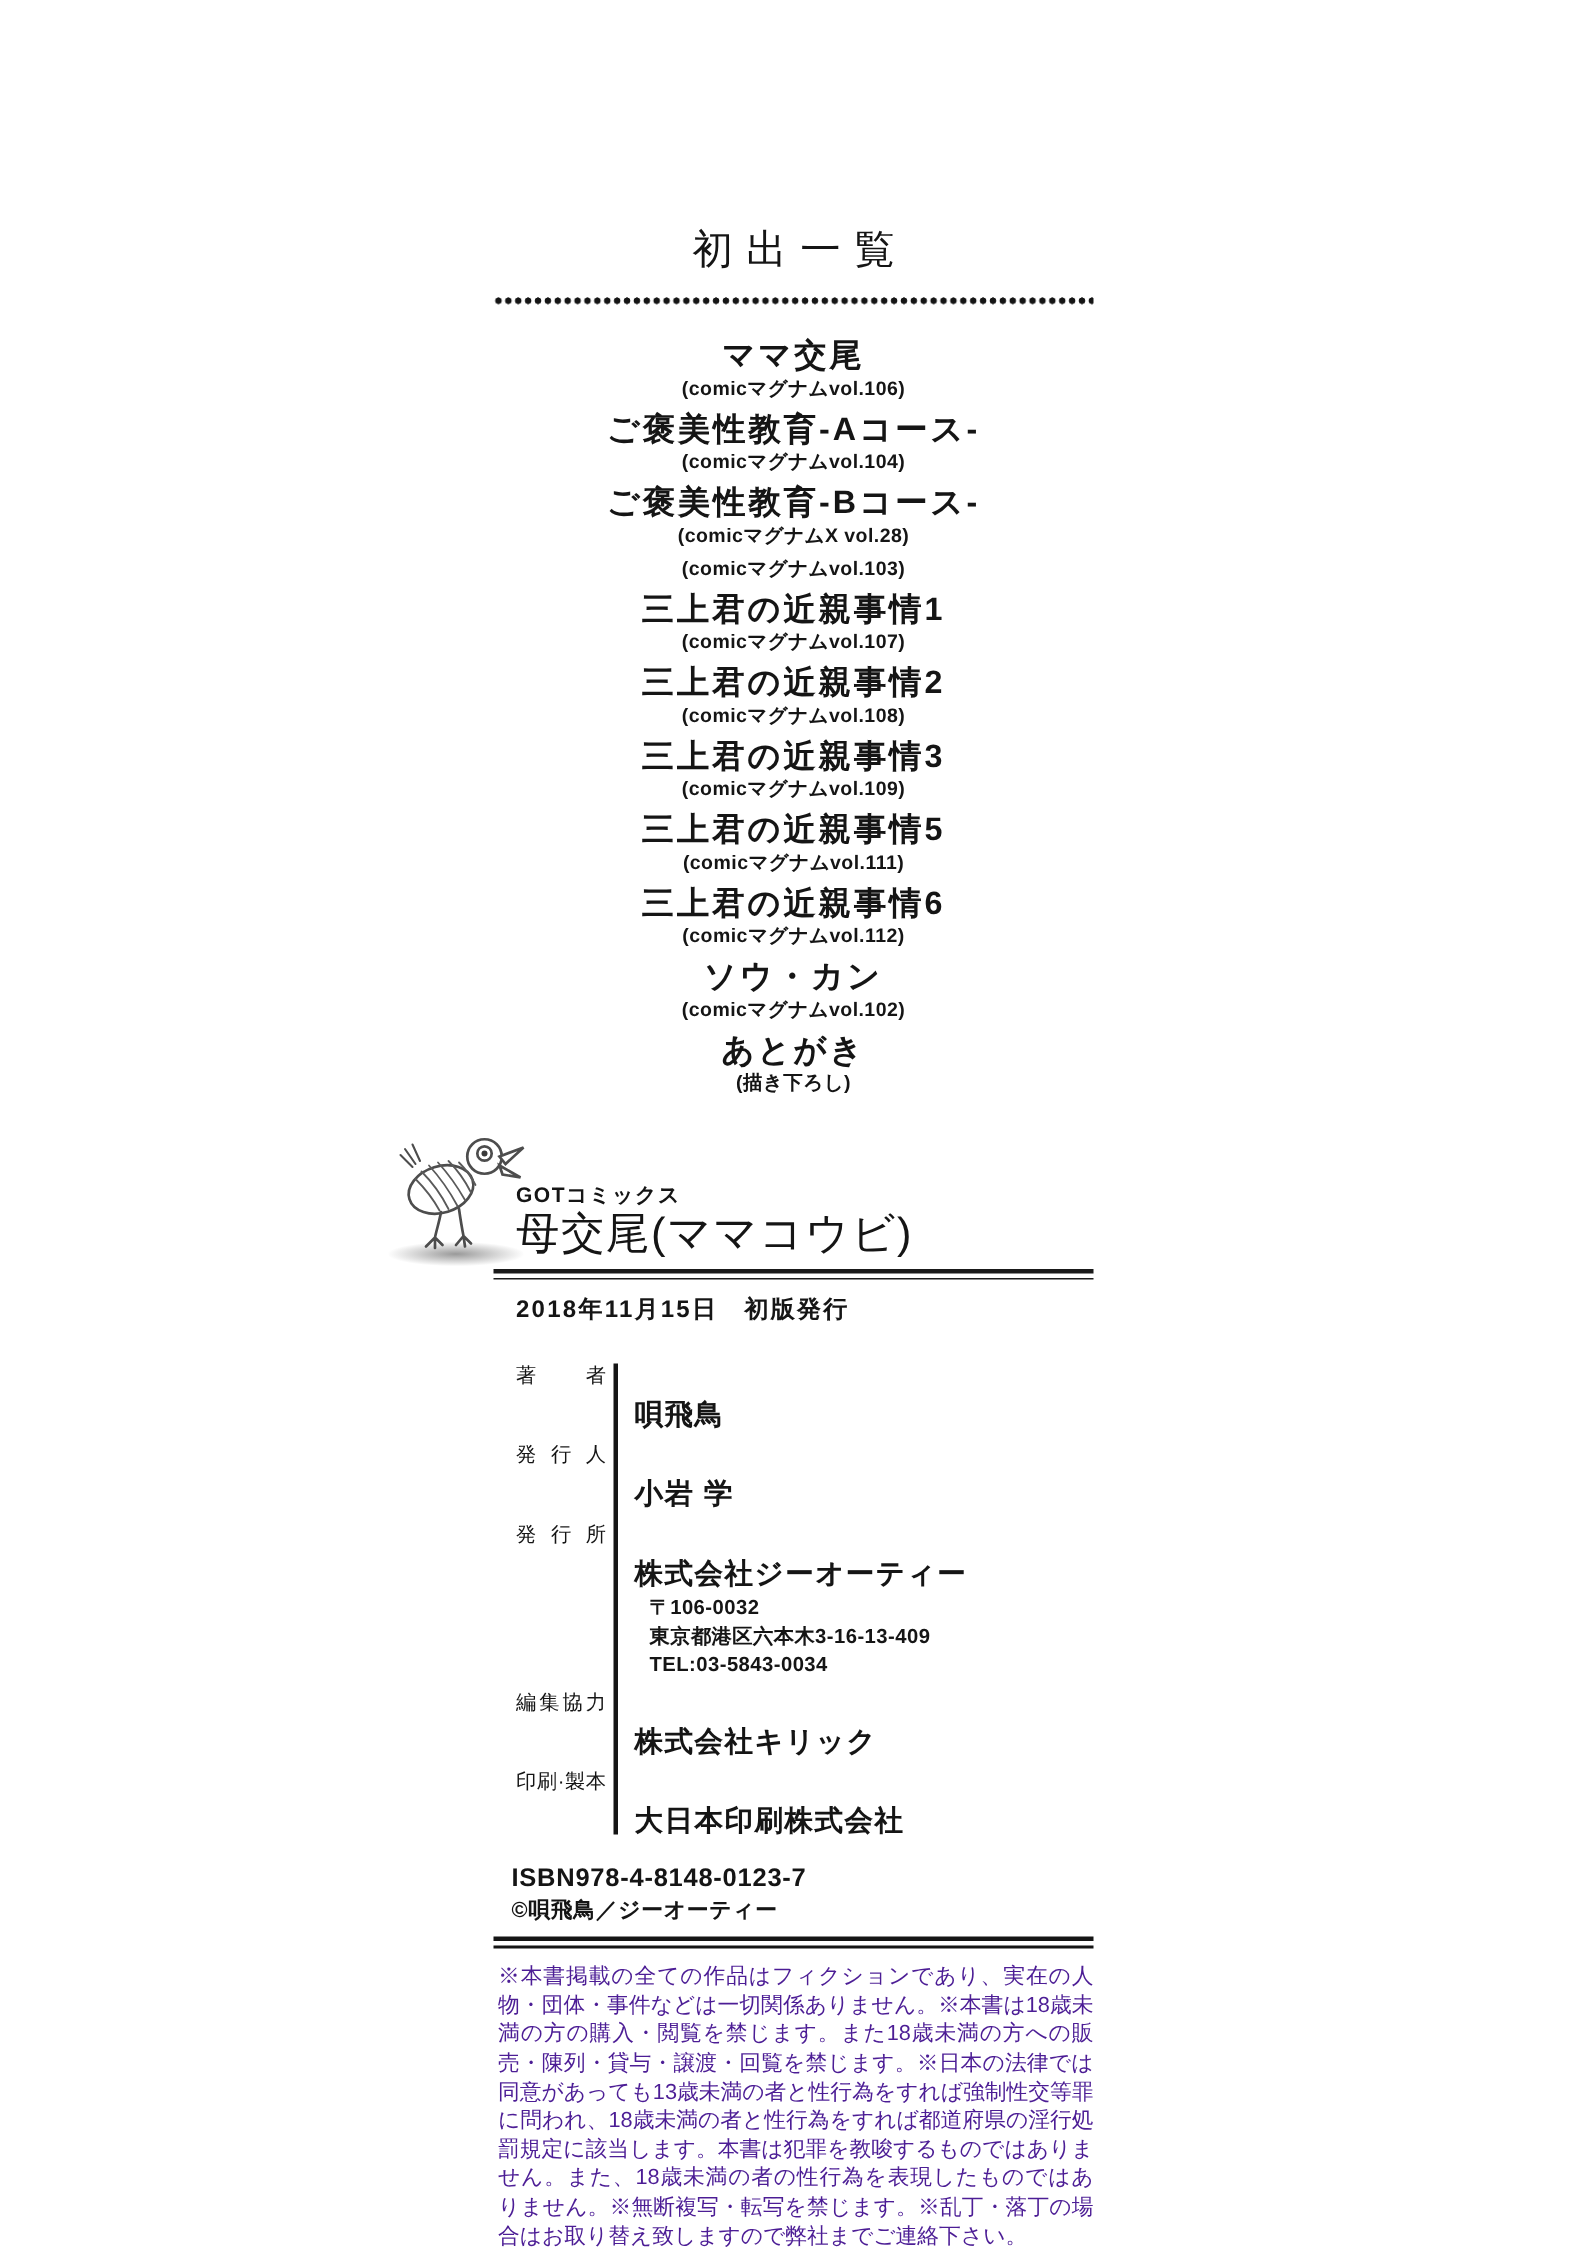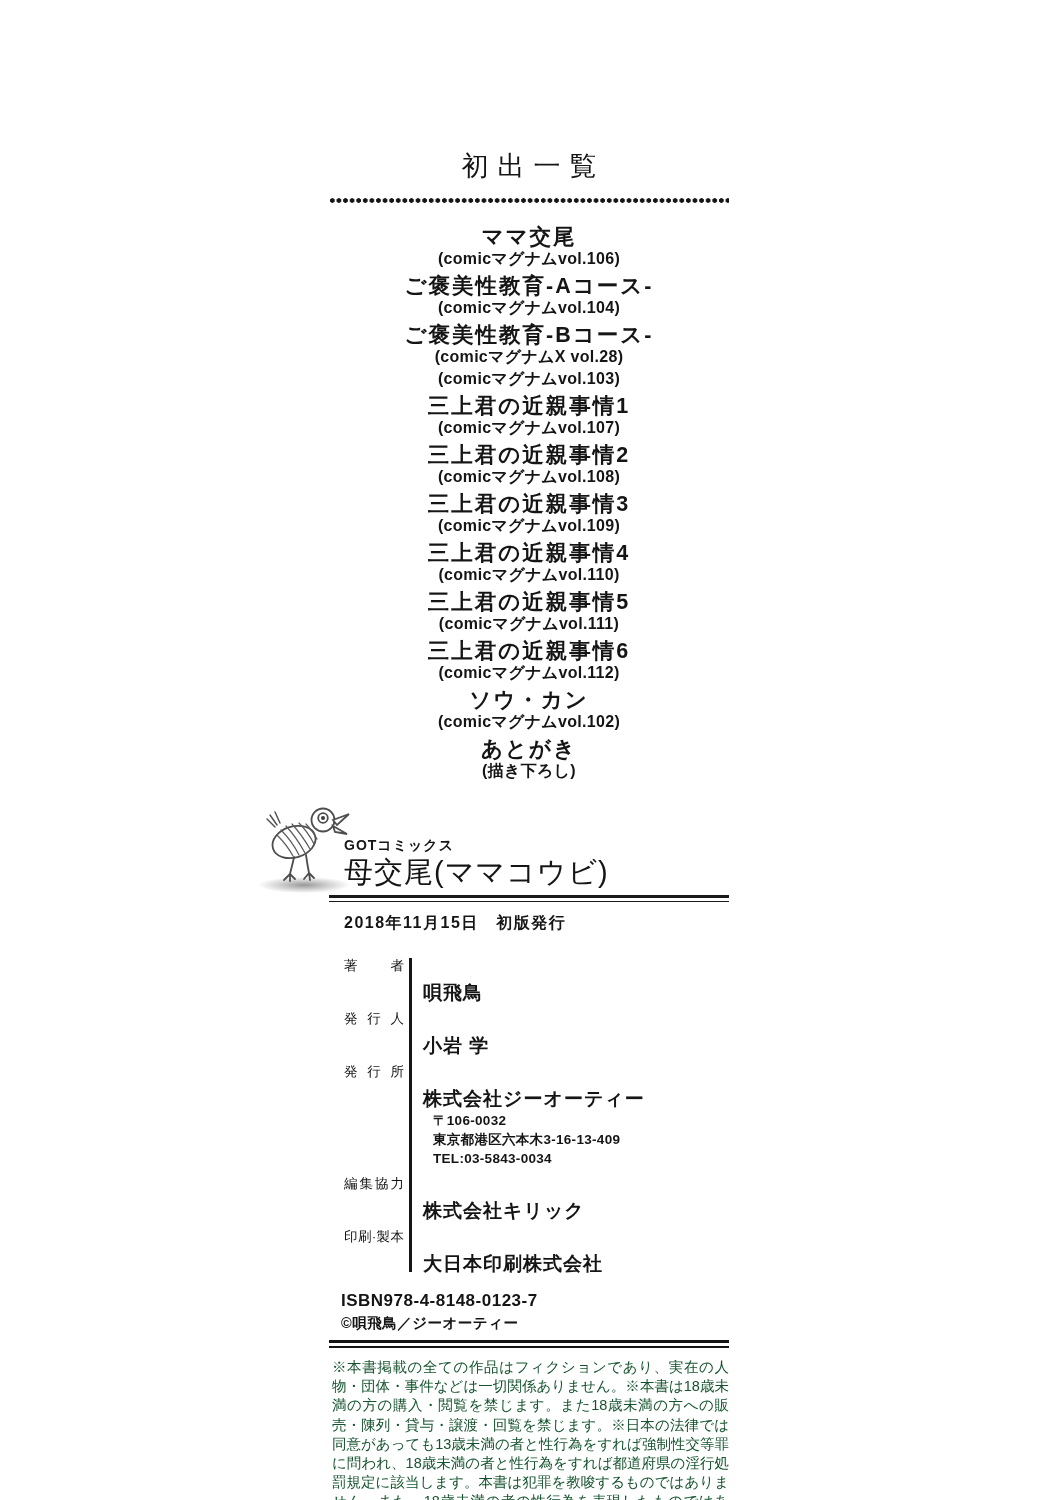--- a/index.html
+++ b/index.html
@@ -38,21 +38,21 @@
     text-align: center;
     margin-bottom: 6px;
   }
   .work-title {
     font-size: 21.5px;
     font-weight: bold;
     line-height: 26px;
     letter-spacing: 2px;
   }
   .work-source {
-    font-size: 16px;
+    font-size: 13px;
     font-weight: bold;
     line-height: 16px;
     letter-spacing: 0.3px;
     margin-top: 1px;
   }
 
   
   .colophon-header {
     margin-top: 22px;
     position: relative;
@@ -158,21 +158,21 @@
     border-bottom: 2.5px solid #151515;
   }
 
   
   .disclaimer {
     margin: 10px 0 0 0;
     padding-left: 3px;
     font-size: 14.5px;
     line-height: 19.2px;
     text-align: justify;
-    color: #14532d;
+    color: #4c1d95;
   }
 </style>
 </head>
 <body>
 
 <div class="column">
 
   <h1 class="page-title">初出一覧</h1>
 
   <div class="dotted-divider"></div>
@@ -197,24 +197,20 @@
         <div class="work-title">三上君の近親事情1</div>
         <div class="work-source">(comicマグナムvol.107)</div>
       </div>
       <div class="work">
         <div class="work-title">三上君の近親事情2</div>
         <div class="work-source">(comicマグナムvol.108)</div>
       </div>
       <div class="work">
         <div class="work-title">三上君の近親事情3</div>
         <div class="work-source">(comicマグナムvol.109)</div>
-      </div>
-      <div class="work">
-        <div class="work-title">三上君の近親事情4</div>
-        <div class="work-source">(comicマグナムvol.110)</div>
       </div>
       <div class="work">
         <div class="work-title">三上君の近親事情5</div>
         <div class="work-source">(comicマグナムvol.111)</div>
       </div>
       <div class="work">
         <div class="work-title">三上君の近親事情6</div>
         <div class="work-source">(comicマグナムvol.112)</div>
       </div>
       <div class="work">

